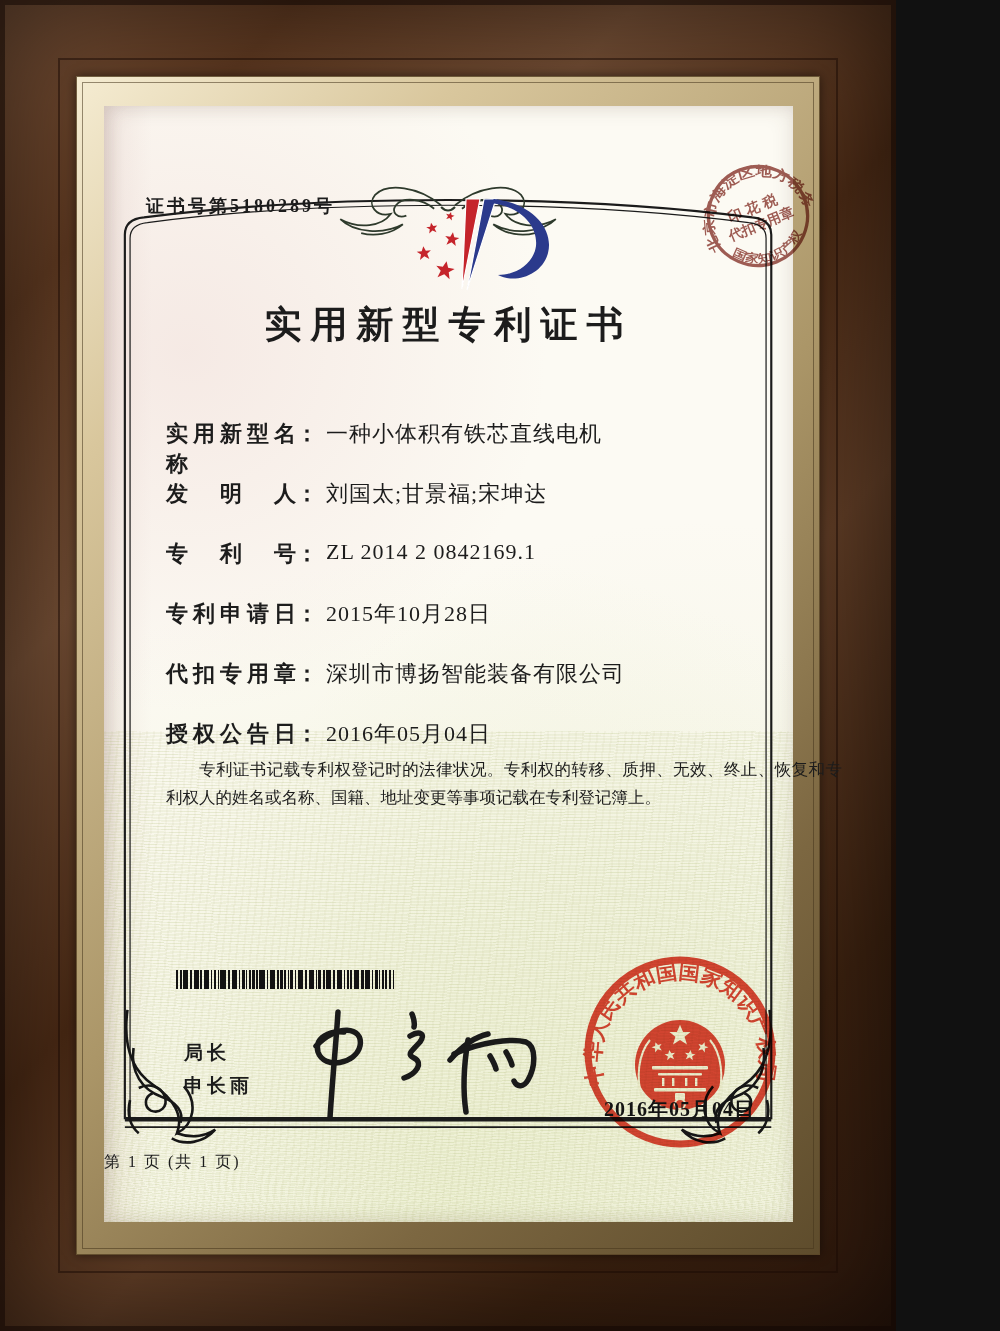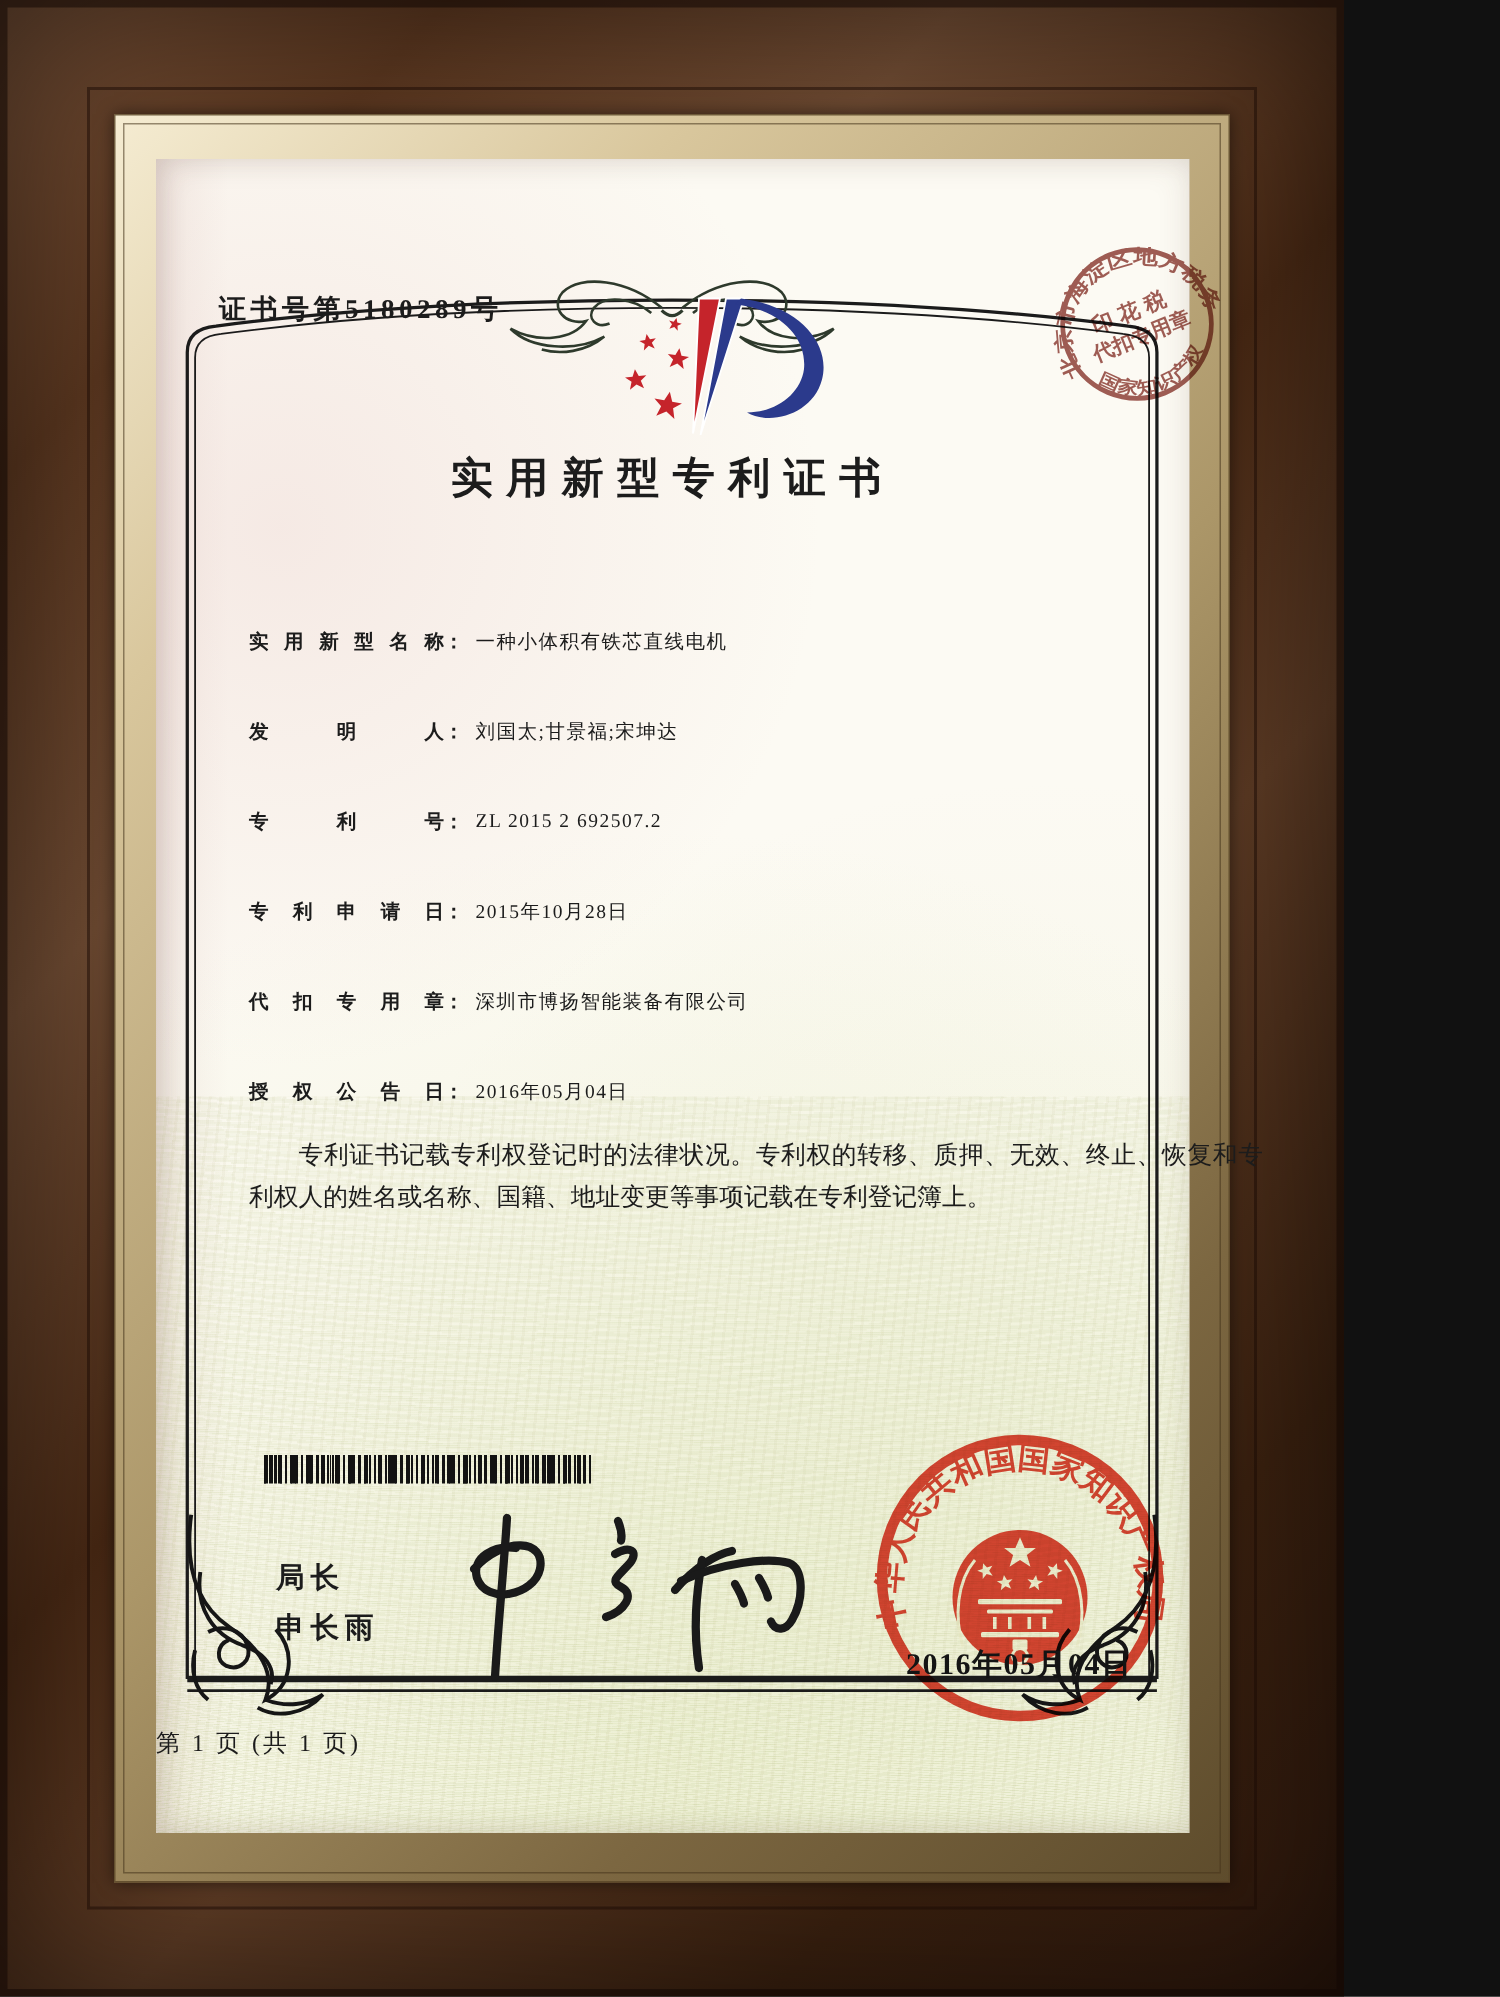--- a/index.html
+++ b/index.html
@@ -30,23 +30,23 @@
       repeating-radial-gradient(ellipse 420px 70px at 30% 115%, rgba(150,170,90,.10) 0 3px, transparent 3px 9px),
       repeating-radial-gradient(ellipse 380px 60px at 75% 108%, rgba(170,180,100,.10) 0 3px, transparent 3px 10px),
       repeating-linear-gradient(96deg, rgba(160,150,90,.06) 0 2px, transparent 2px 7px);}
   .border-svg{position:absolute;inset:0;width:100%;height:100%;}
   
   .cert-number{position:absolute;left:42px;top:88px;font-size:18px;letter-spacing:3px;font-weight:600;}
   .logo{position:absolute;left:308px;top:84px;width:170px;height:112px;}
   .tax-stamp{position:absolute;left:588px;top:44px;width:132px;height:132px;
     transform:rotate(-22deg);opacity:.82;mix-blend-mode:multiply;}
   .title{position:absolute;left:0;right:0;top:194px;text-align:center;
-    font-size:28px;font-weight:700;letter-spacing:9px;}
+    font-size:37px;font-weight:700;letter-spacing:9px;}
   .fields{position:absolute;left:62px;right:40px;top:313px;}
-  .field-row{height:60px;font-size:13px;display:flex;align-items:flex-start;}
+  .field-row{height:60px;font-size:22px;display:flex;align-items:flex-start;}
   .flabel{display:inline-block;width:130px;text-align:justify;text-align-last:justify;font-weight:700;}
   .fcolon{font-weight:700;margin-right:8px;}
   .fvalue{letter-spacing:1px;}
   .paragraphs{position:absolute;left:62px;top:650px;width:676px;font-size:16.5px;line-height:27.6px;text-align:justify;}
   .paragraphs p{margin:0;text-indent:2em;}
   .barcode{position:absolute;left:72px;top:864px;width:218px;height:19px;
     background:
       repeating-linear-gradient(90deg,#121212 0 1.5px,transparent 1.5px 3.5px),
       repeating-linear-gradient(90deg,#121212 0 2.5px,transparent 2.5px 9.5px),
       repeating-linear-gradient(90deg,transparent 0 5px,#121212 5px 6px,transparent 6px 13px);}
@@ -147,21 +147,21 @@
           <span class="fvalue">一种小体积有铁芯直线电机</span>
       </div>
       <div class="field-row">
         <span class="flabel">发明人</span>
           <span class="fcolon">：</span>
           <span class="fvalue">刘国太;甘景福;宋坤达</span>
       </div>
       <div class="field-row">
         <span class="flabel">专利号</span>
           <span class="fcolon">：</span>
-          <span class="fvalue">ZL 2015 2 692507.2</span>
+          <span class="fvalue">ZL 2014 2 0842169.1</span>
       </div>
       <div class="field-row">
         <span class="flabel">专利申请日</span>
           <span class="fcolon">：</span>
           <span class="fvalue">2015年10月28日</span>
       </div>
       <div class="field-row">
         <span class="flabel">代扣专用章</span>
           <span class="fcolon">：</span>
           <span class="fvalue">深圳市博扬智能装备有限公司</span>

